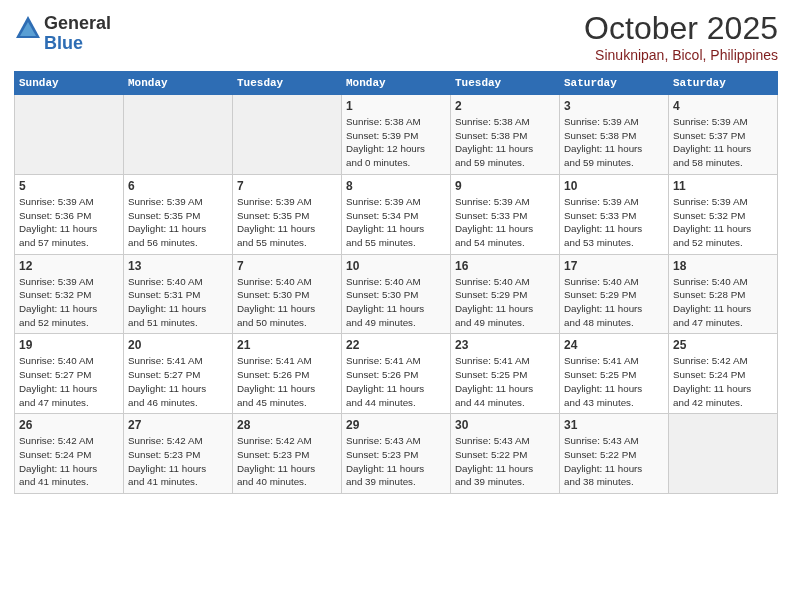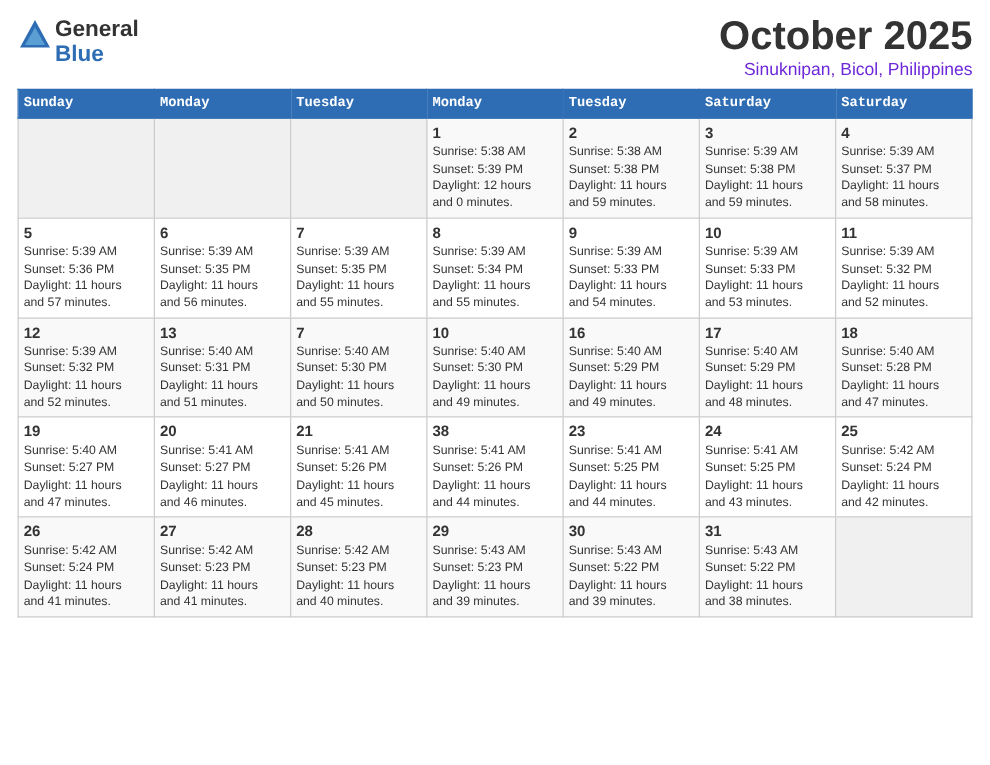--- a/index.html
+++ b/index.html
@@ -42,26 +42,26 @@
     .logo-icon {
       width: 28px;
       height: 28px;
       margin-right: 2px;
     }
     .title-block {
       text-align: right;
     }
     .month-title {
       font-size: 32px;
-      font-weight: bold;
+      font-weight: normal;
       color: #333;
     }
     .location {
       font-size: 14px;
-      color: #6d28d9;
+      color: #7f1d1d;
     }
     .calendar {
       width: 100%;
       border-collapse: collapse;
       font-size: 10.5px;
     }
     .calendar thead th {
       background-color: #2e6db4;
       color: #fff;
       padding: 5px 4px;
@@ -286,21 +286,21 @@
 and 46 minutes.</div>
           </td>
           <td>
             <span class="day-num">21</span>
             <div class="day-info" style="white-space: pre-line;">Sunrise: 5:41 AM
 Sunset: 5:26 PM
 Daylight: 11 hours
 and 45 minutes.</div>
           </td>
           <td>
-            <span class="day-num">38</span>
+            <span class="day-num">22</span>
             <div class="day-info" style="white-space: pre-line;">Sunrise: 5:41 AM
 Sunset: 5:26 PM
 Daylight: 11 hours
 and 44 minutes.</div>
           </td>
           <td>
             <span class="day-num">23</span>
             <div class="day-info" style="white-space: pre-line;">Sunrise: 5:41 AM
 Sunset: 5:25 PM
 Daylight: 11 hours

